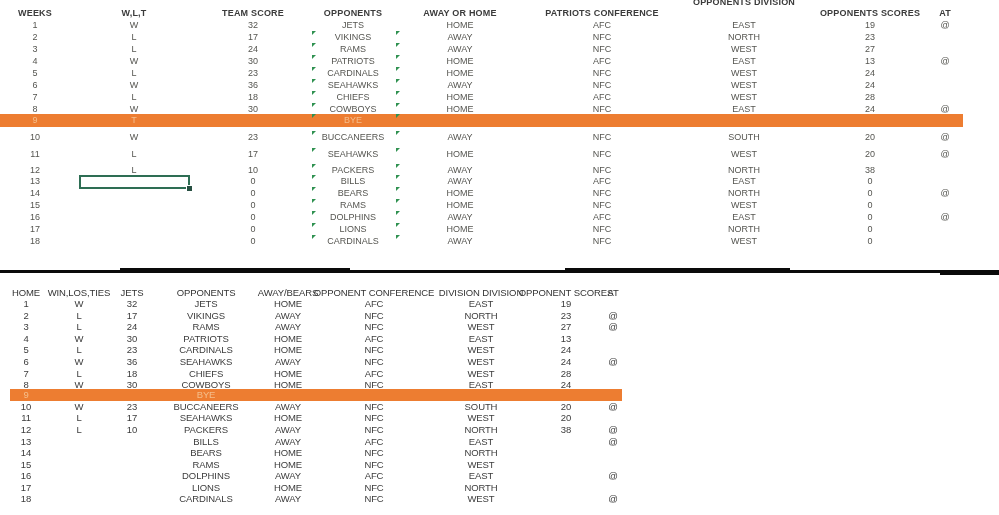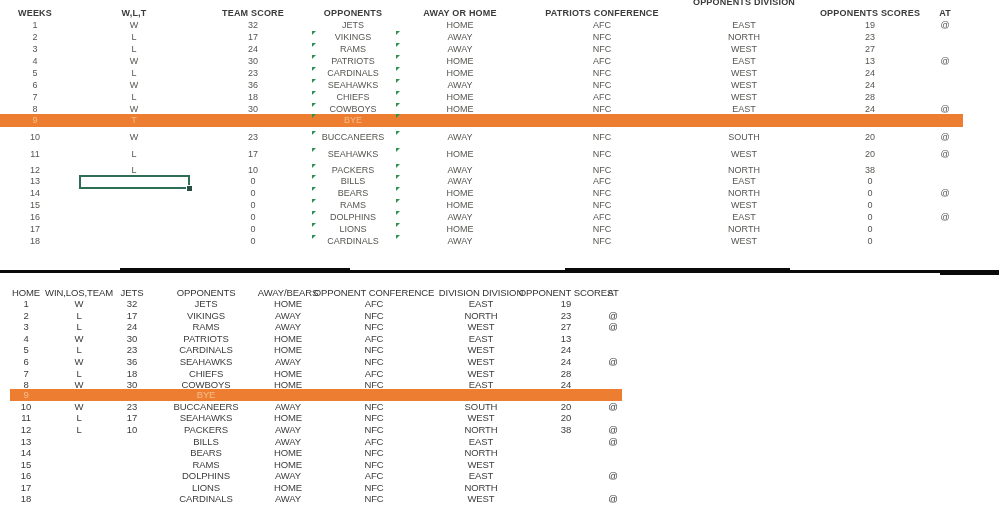--- a/index.html
+++ b/index.html
@@ -208,21 +208,21 @@
       <div class="tri" style="left: 396px; top: 235px; border-top-color: rgb(47, 145, 80);"></div>
     </div>
 
   <div class="divseg" style="left: 0px; top: 270px; width: 999px; height: 3px; background: rgb(10, 10, 10);"></div>
   <div class="divseg" style="left: 120px; top: 268px; width: 230px; height: 5px; background: rgb(10, 10, 10);"></div>
   <div class="divseg" style="left: 565px; top: 268px; width: 225px; height: 5px; background: rgb(10, 10, 10);"></div>
   <div class="divseg" style="left: 940px; top: 272px; width: 59px; height: 3px; background: rgb(10, 10, 10);"></div>
 
   <div id="bottom-table">
       <div class="cell bh" style="left: 26px; top: 293px;">HOME</div>
-      <div class="cell bh" style="left: 79px; top: 293px;">WIN,LOS,TEAM</div>
+      <div class="cell bh" style="left: 79px; top: 293px;">WIN,LOS,TIES</div>
       <div class="cell bh" style="left: 132px; top: 293px;">JETS</div>
       <div class="cell bh" style="left: 206px; top: 293px;">OPPONENTS</div>
       <div class="cell bh" style="left: 288px; top: 293px;">AWAY/BEARS</div>
       <div class="cell bh" style="left: 374px; top: 293px;">OPPONENT CONFERENCE</div>
       <div class="cell bh" style="left: 481px; top: 293px;">DIVISION DIVISION</div>
       <div class="cell bh" style="left: 566px; top: 293px;">OPPONENT SCORES</div>
       <div class="cell bh" style="left: 613px; top: 293px;">AT</div>
       <div class="cell bcell" style="left: 26px; top: 304px;">1</div>
       <div class="cell bcell" style="left: 79px; top: 304px;">W</div>
       <div class="cell bcell" style="left: 132px; top: 304px;">32</div>

